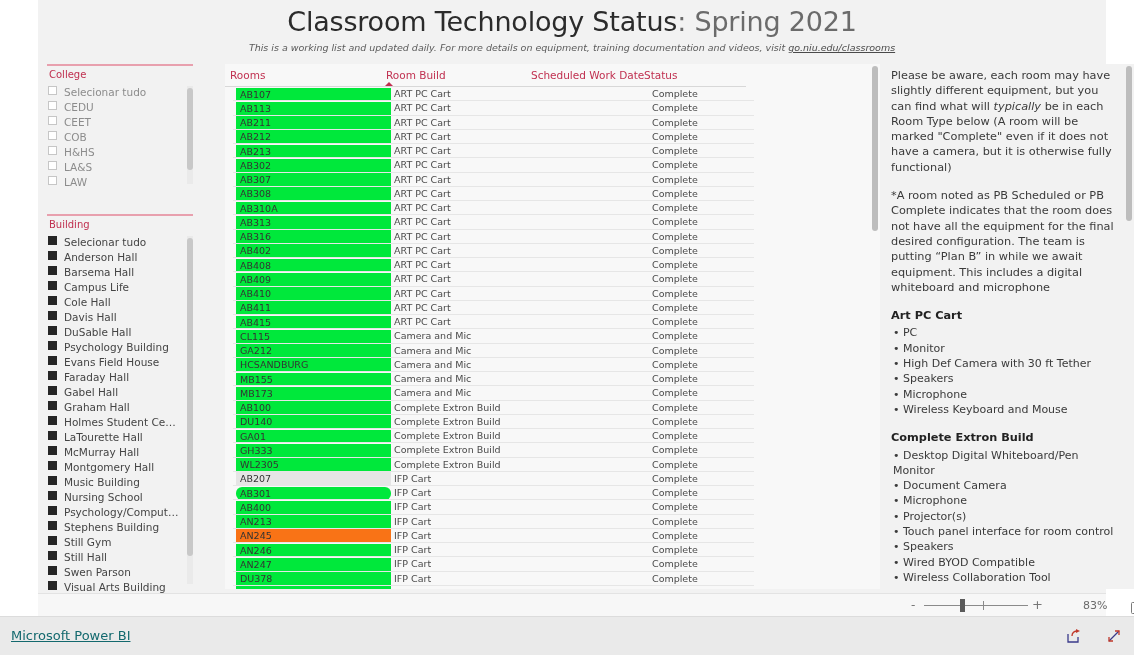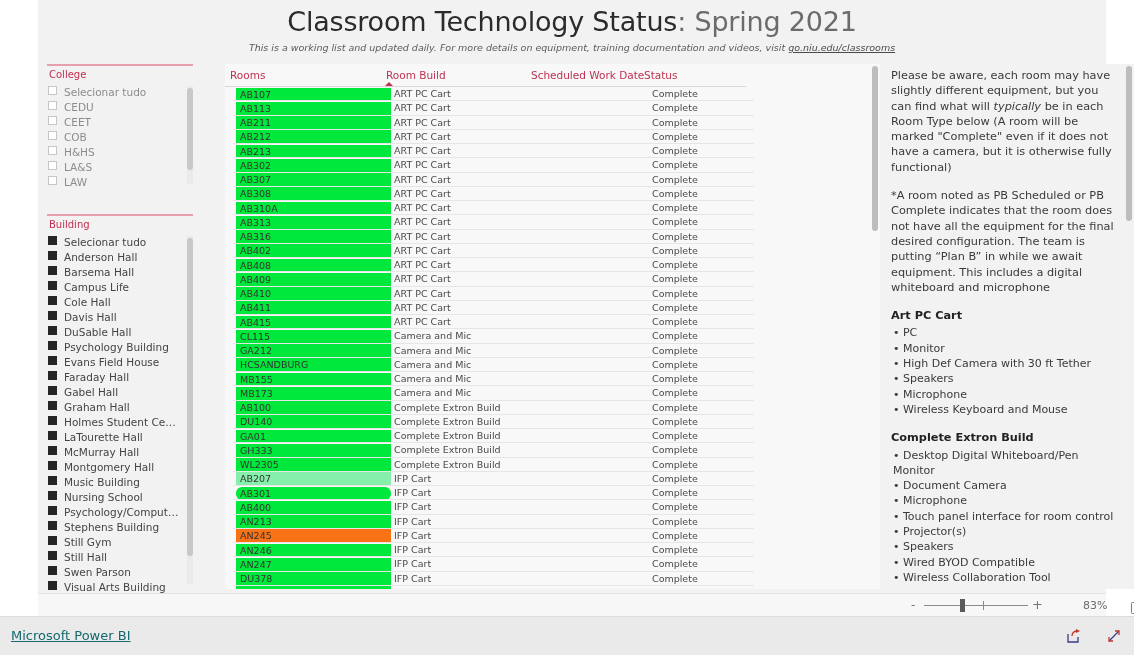--- a/index.html
+++ b/index.html
@@ -516,21 +516,21 @@
             <div class="rule"></div>
           </div>
           <div class="trow">
             <div class="cell-room" style="background: rgb(0, 232, 59);">WL2305</div>
             <div class="cell-build">Complete Extron Build</div>
             <div class="cell-date"></div>
             <div class="cell-status">Complete</div>
             <div class="rule"></div>
           </div>
           <div class="trow">
-            <div class="cell-room" style="background: #86efac;">AB207</div>
+            <div class="cell-room" style="background: #e5e5e5;">AB207</div>
             <div class="cell-build">IFP Cart</div>
             <div class="cell-date"></div>
             <div class="cell-status">Complete</div>
             <div class="rule"></div>
           </div>
           <div class="trow">
             <div class="cell-room" style="background: rgb(0, 232, 59); border-radius: 6px;">AB301</div>
             <div class="cell-build">IFP Cart</div>
             <div class="cell-date"></div>
             <div class="cell-status">Complete</div>
@@ -600,22 +600,22 @@
             <div class="bullet">• Monitor</div>
             <div class="bullet">• High Def Camera with 30 ft Tether</div>
             <div class="bullet">• Speakers</div>
             <div class="bullet">• Microphone</div>
             <div class="bullet">• Wireless Keyboard and Mouse</div>
             <div class="sect-gap"></div>
             <div class="sect-h">Complete Extron Build</div>
             <div class="bullet">• Desktop Digital Whiteboard/Pen Monitor</div>
             <div class="bullet">• Document Camera</div>
             <div class="bullet">• Microphone</div>
+            <div class="bullet">• Projector(s)</div>
             <div class="bullet">• Touch panel interface for room control</div>
-            <div class="bullet">• Projector(s)</div>
             <div class="bullet">• Speakers</div>
             <div class="bullet">• Wired BYOD Compatible</div>
             <div class="bullet">• Wireless Collaboration Tool</div>
             <div class="sect-gap"></div>
           </div>
       </div>
       <div id="info-scroll"></div>
     </div>
 
   </div>

